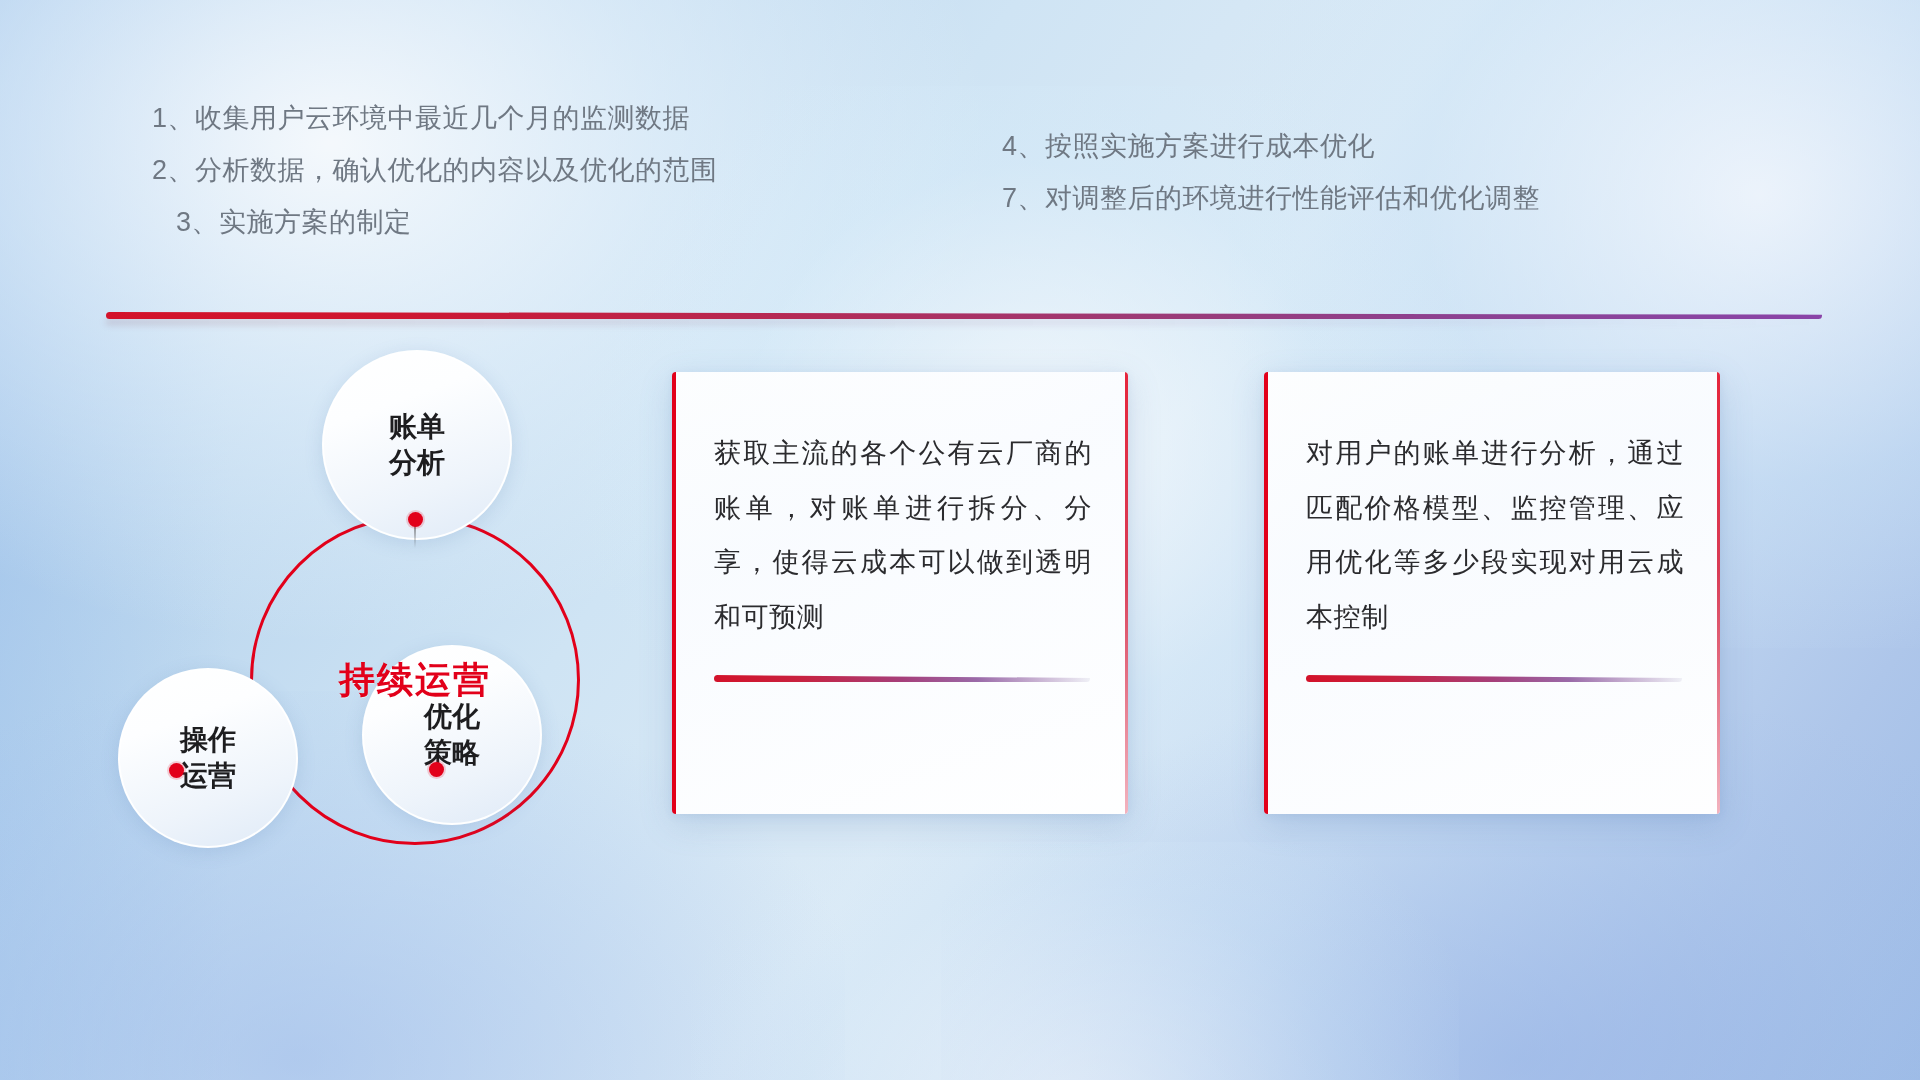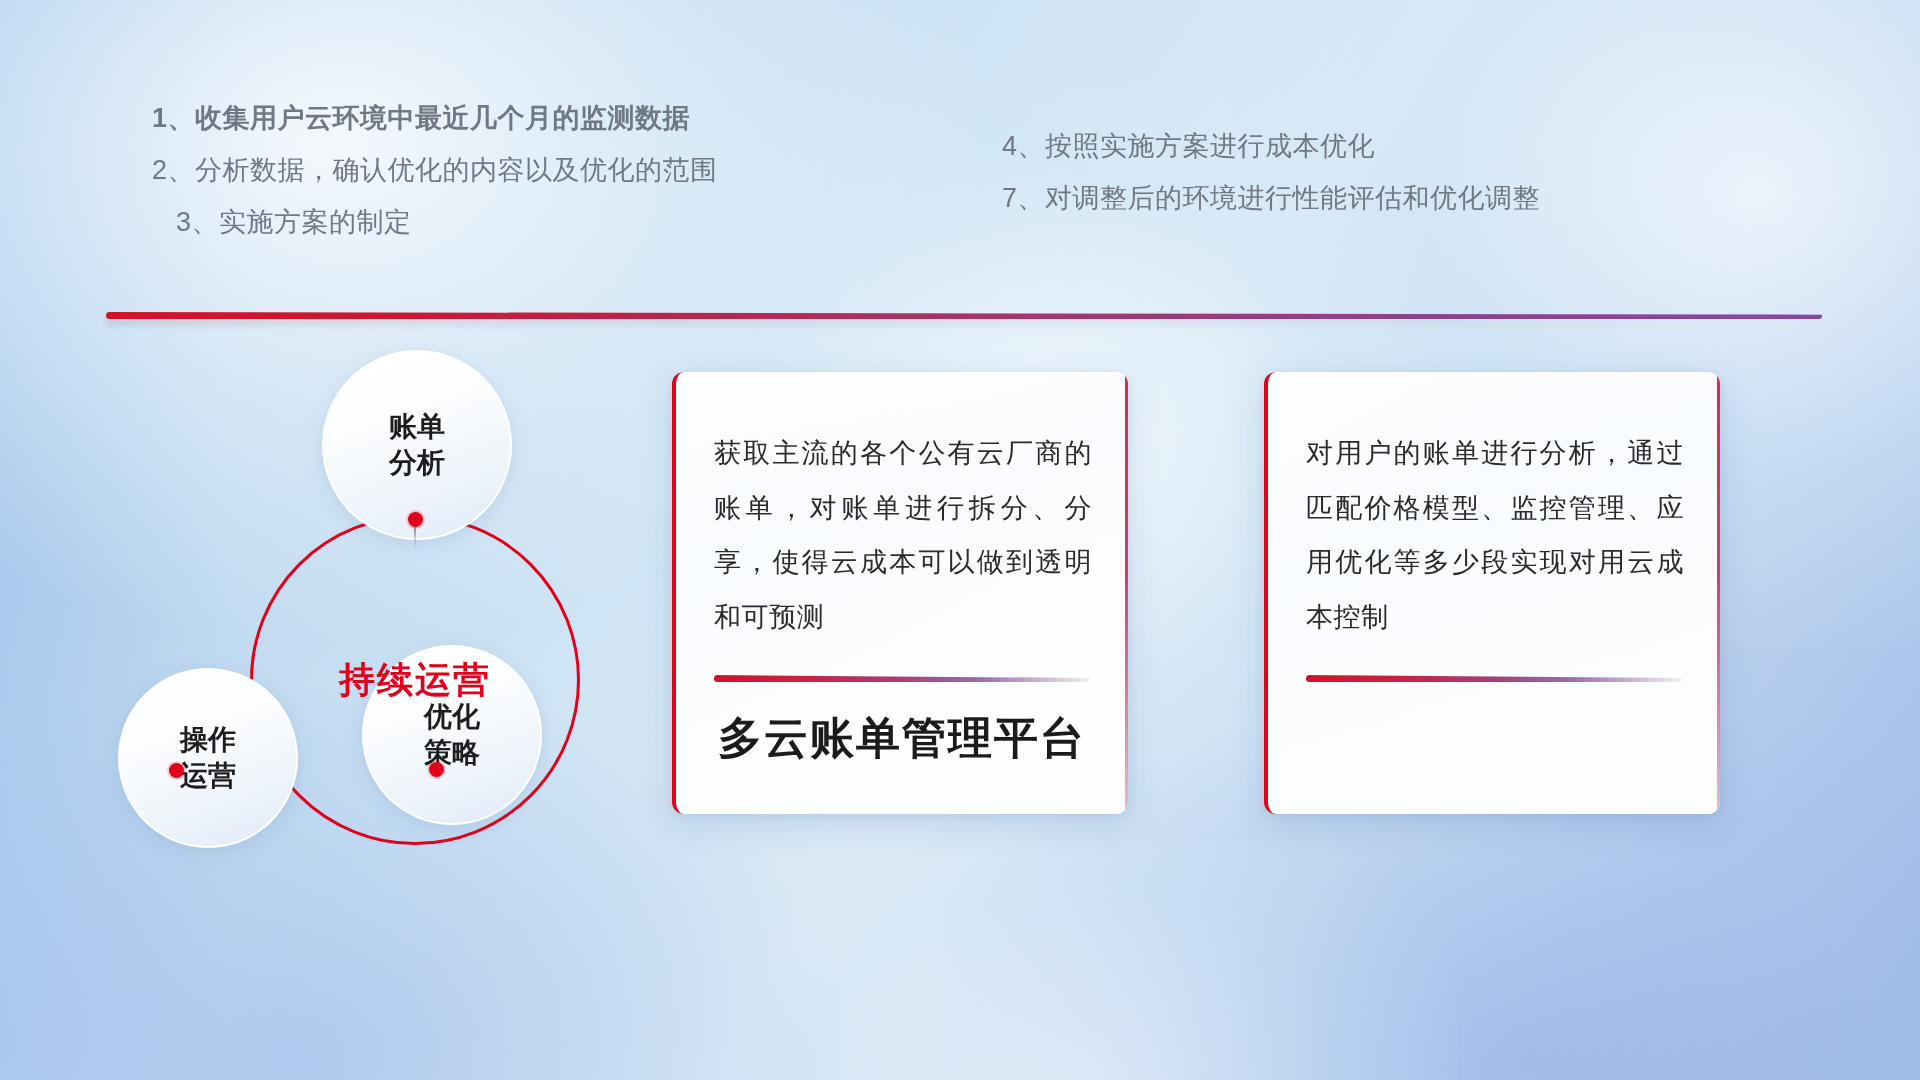--- a/index.html
+++ b/index.html
@@ -51,21 +51,21 @@
     position:absolute; left:0; top:0; width:1920px; height:260px;
   }
   .step{
     position:absolute;
     color:#6f7883;
     font-size:27px;
     letter-spacing:.5px;
     white-space:nowrap;
     font-weight:400;
   }
-  .col-a .step:nth-child(1){ left:152px; top:100px;font-weight:bold; }
+  .col-a .step:nth-child(1){ left:152px; top:100px; }
   .col-a .step:nth-child(2){ left:152px; top:152px; }
   .col-a .step:nth-child(3){ left:152px; top:204px;margin-left:24px; }
   .col-b .step:nth-child(1){ left:1002px; top:128px; }
   .col-b .step:nth-child(2){ left:1002px; top:180px; }
 
   
   #divider{
     position:absolute; left:106px; top:312px; width:1716px; height:7px;
     background:linear-gradient(90deg,#d3122a 0%, #cf1630 16%, #b52a55 40%, #9b3b78 62%, #8d4190 78%, #8a44a0 92%, #8a44a8 100%);
     border-radius:4px;
@@ -125,21 +125,21 @@
     letter-spacing:2px;
     text-shadow:0 1px 0 rgba(255,255,255,.45);
     pointer-events:none;
   }
 
   
   .card{
     position:absolute;
     top:372px; width:456px; height:442px;
     background:linear-gradient(160deg, rgba(255,255,255,.93) 0%, rgba(250,252,255,.96) 35%, rgba(255,255,255,.99) 100%);
-    border-radius:12px;
+    border-radius:4px;
     border-left:4px solid #e2001a;
     box-shadow:0 10px 34px rgba(80,120,175,.20), 0 2px 8px rgba(80,120,175,.10);
     overflow:hidden;
   }
   .card::after{
     content:"";
     position:absolute; right:0; top:0; width:3px; height:100%;
     background:linear-gradient(180deg,#e2001a 0%, #d21a38 45%, #f0a6b4 100%);
     opacity:.85;
   }
@@ -227,19 +227,18 @@
 
   <div class="center-label">
     <span>持续</span>
     <span>运营</span>
   </div>
 </div>
 
 <div class="card" id="card-1">
   <div class="card-body">获取主流的各个公有云厂商的账单，对账单进行拆分、分享，使得云成本可以做到透明和可预测</div>
   <div class="card-rule"></div>
-  <div class="card-title">多云账单管理平台</div>
 </div>
 
 <div class="card" id="card-2">
   <div class="card-body">对用户的账单进行分析，通过匹配价格模型、监控管理、应用优化等多少段实现对用云成本控制</div>
   <div class="card-rule"></div>
 </div>
 
 </body></html>

